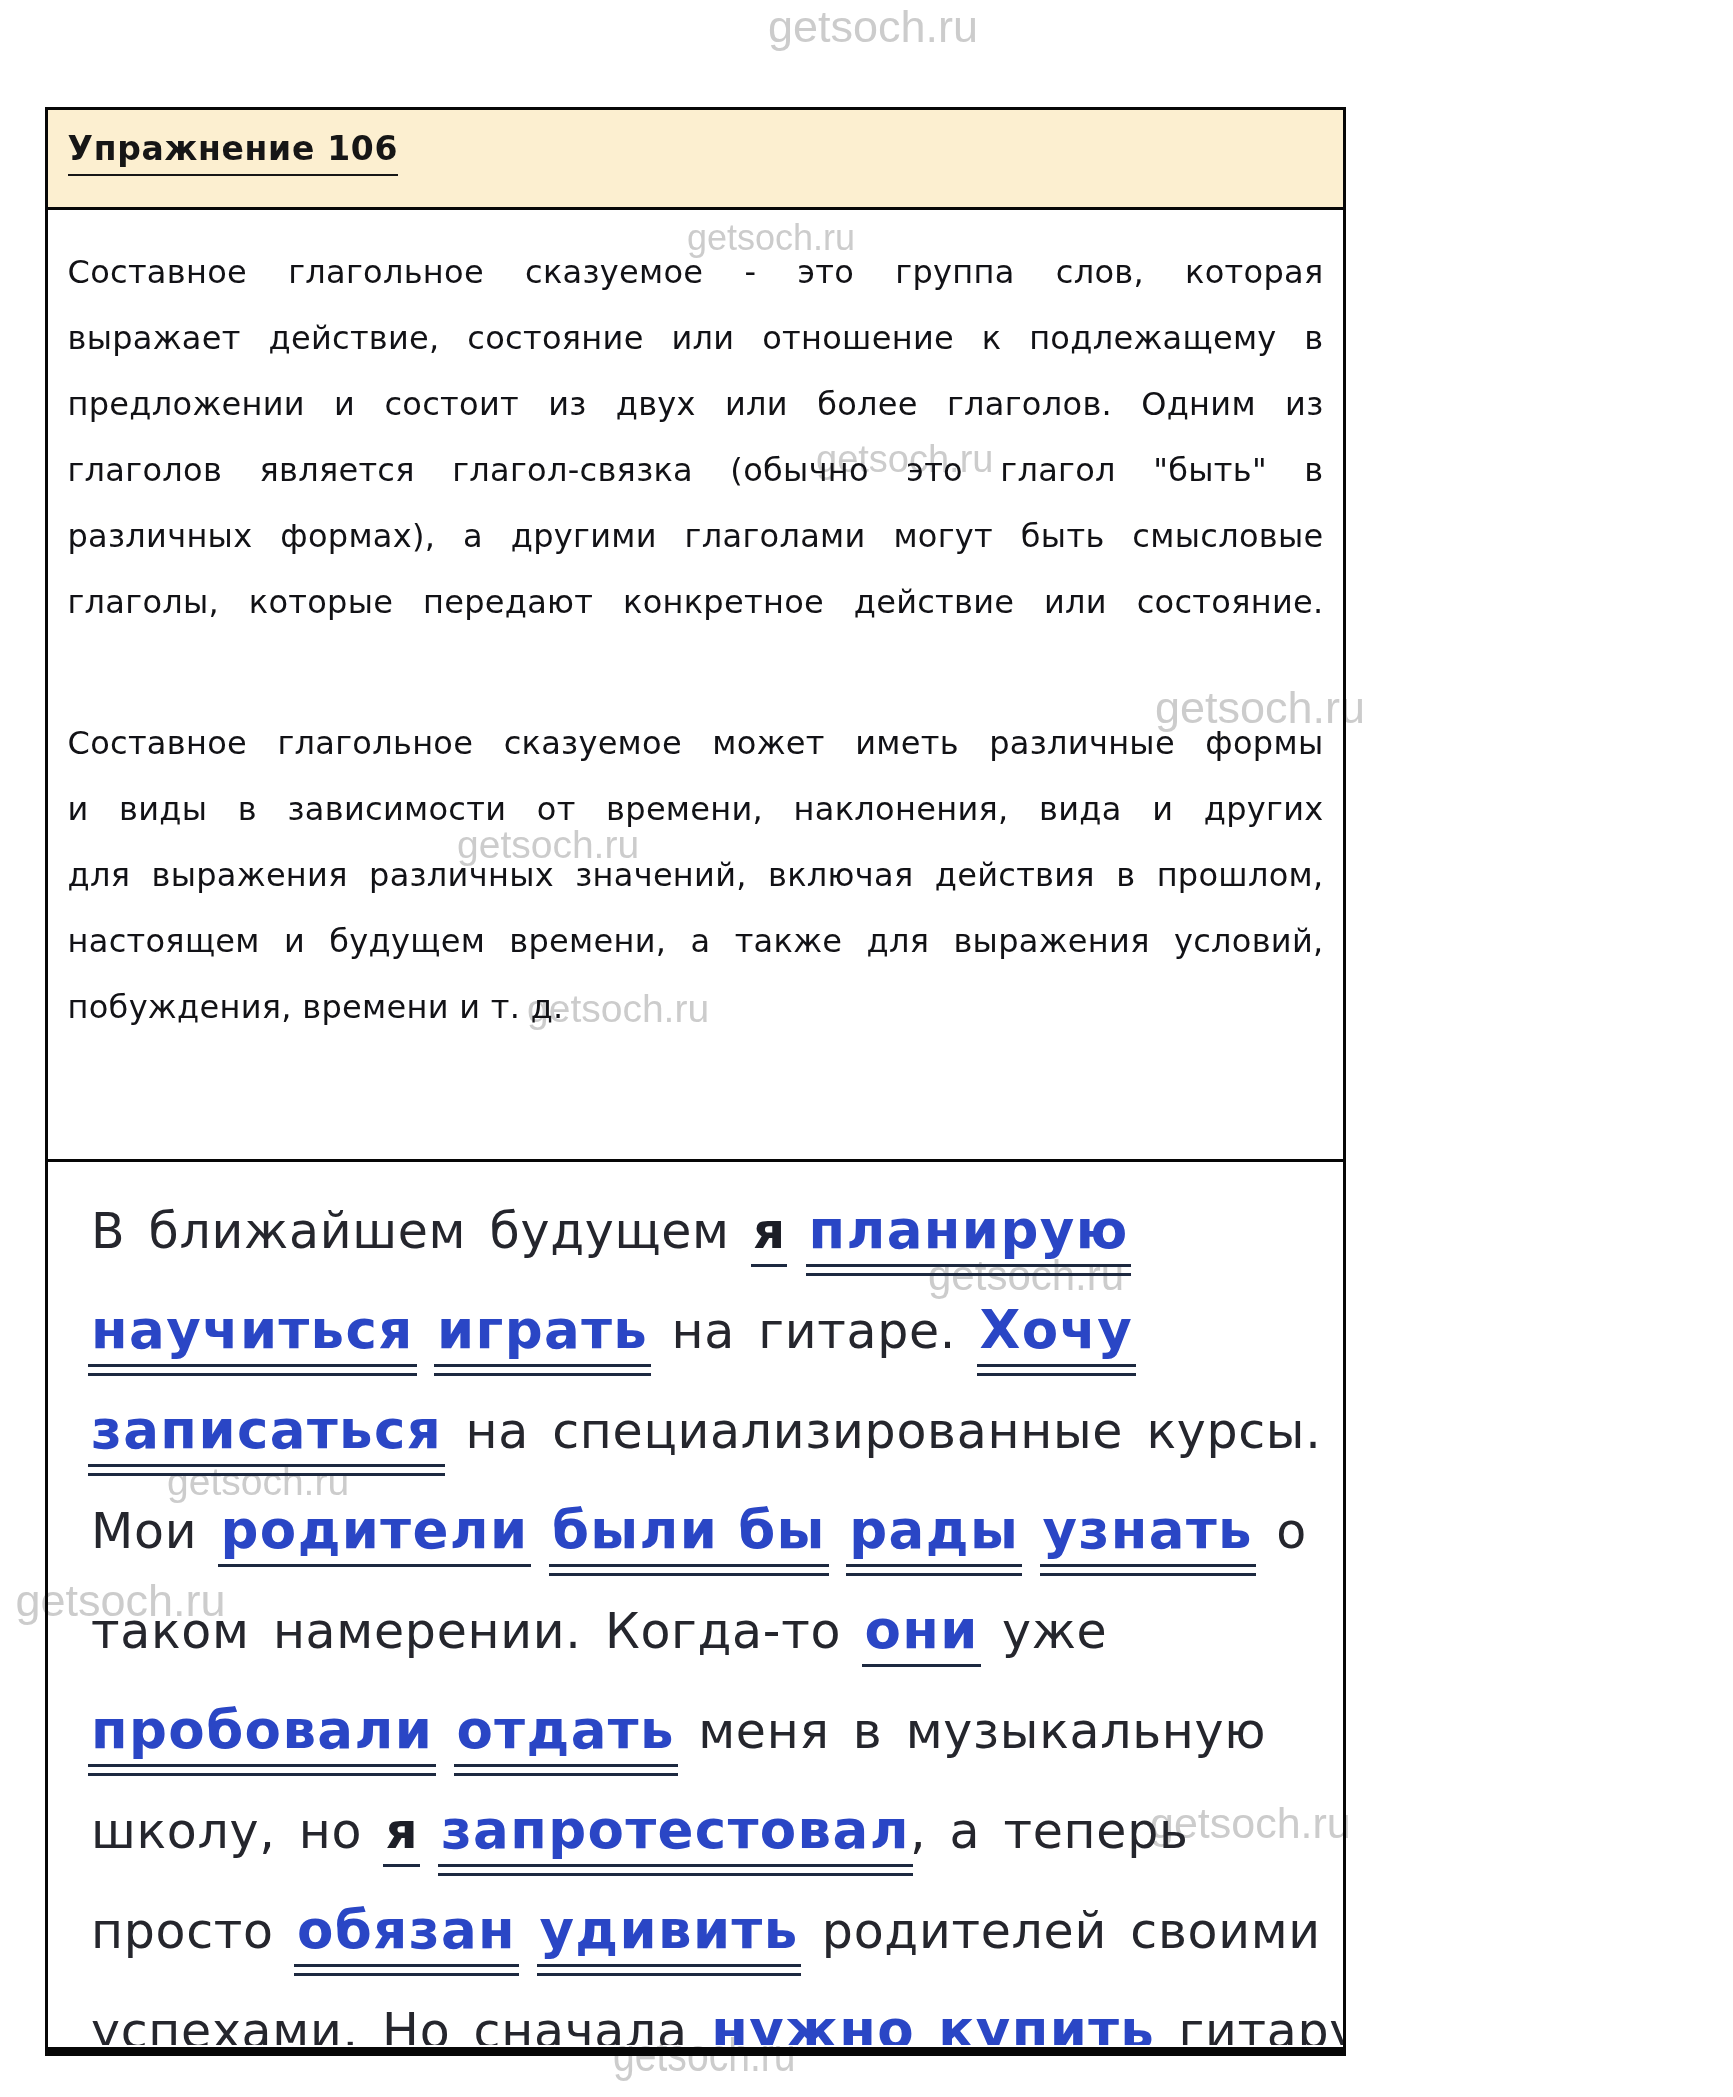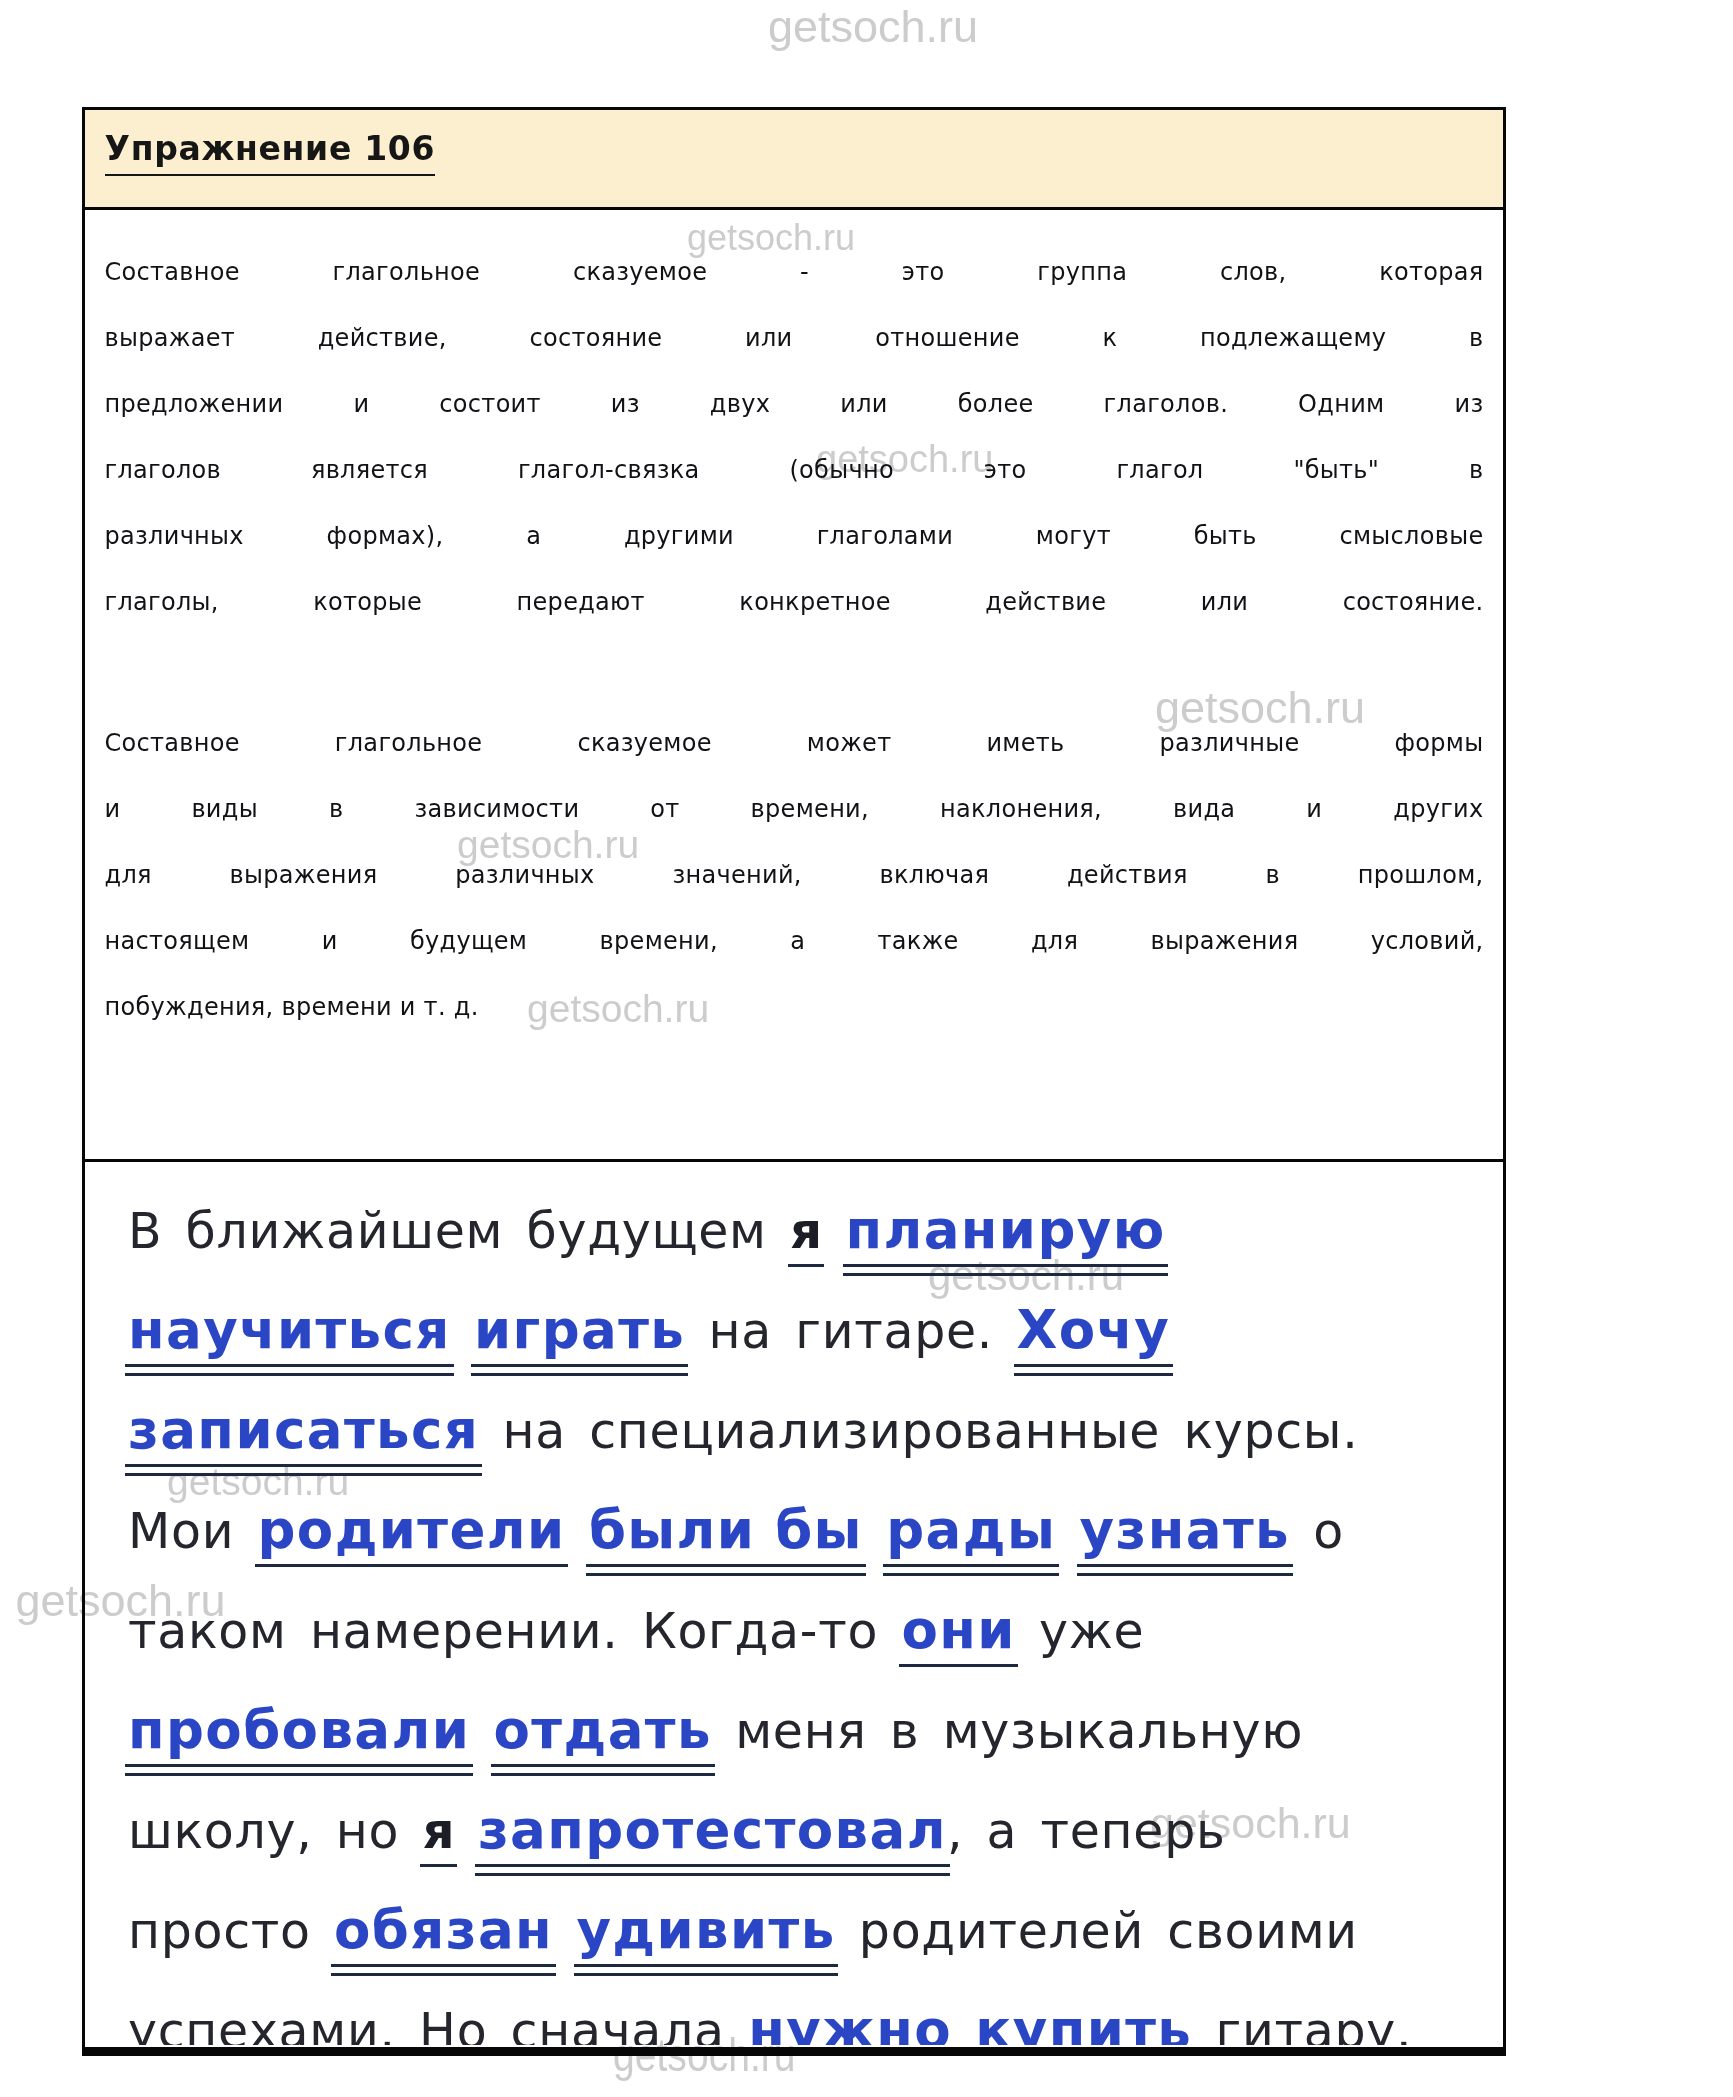--- a/index.html
+++ b/index.html
@@ -14,39 +14,39 @@
   .wm-layer{position:absolute;inset:0;z-index:1;text-decoration:underline;}
   .wm{
     position:absolute;color:var(--wm-color,#cccccc);
     font-family:"Liberation Sans",sans-serif;
     white-space:nowrap;line-height:1;transform-origin:left top;
     user-select:none;
   }
 
   
   .sheet{
-    position:absolute;left:45px;top:107px;width:1424px;height:1949px;
+    position:absolute;left:45px;top:107px;width:1301px;height:1949px;
     box-sizing:border-box;border:3.5px solid #070707;border-bottom-width:9px;
-    background:transparent;z-index:2;margin-left:37px;
+    background:transparent;z-index:2;
   }
   .header-cell{
     box-sizing:border-box;height:100px;background:var(--header-bg,#fcefd0);
     border-bottom:3.5px solid #070707;padding:21px 19.5px 0 19.5px;
   }
   .title{
     display:inline-block;font-size:33px;font-weight:600;color:#161616;
     letter-spacing:0.7px;border-bottom:2.8px solid #161616;padding-bottom:6.3px;
     line-height:1.1;
   }
   .explain-cell{
     box-sizing:border-box;height:952px;border-bottom:3.5px solid #070707;
     padding:29px 19.5px 0 19.5px;overflow:hidden;color:#121216;
   }
   .xline{
-    font-size:24px;line-height:66px;letter-spacing:0.3px;
+    font-size:32px;line-height:66px;letter-spacing:0.3px;
     text-align:justify;text-align-last:justify;white-space:normal;
   }
   .xline.no-stretch{text-align-last:left;}
   .para + .para{margin-top:75px;}
 
   .task-cell{
     box-sizing:border-box;height:883px;padding:25px 43px 0 43px;
     overflow:hidden;
   }
   .tline{line-height:85px;white-space:nowrap;}

